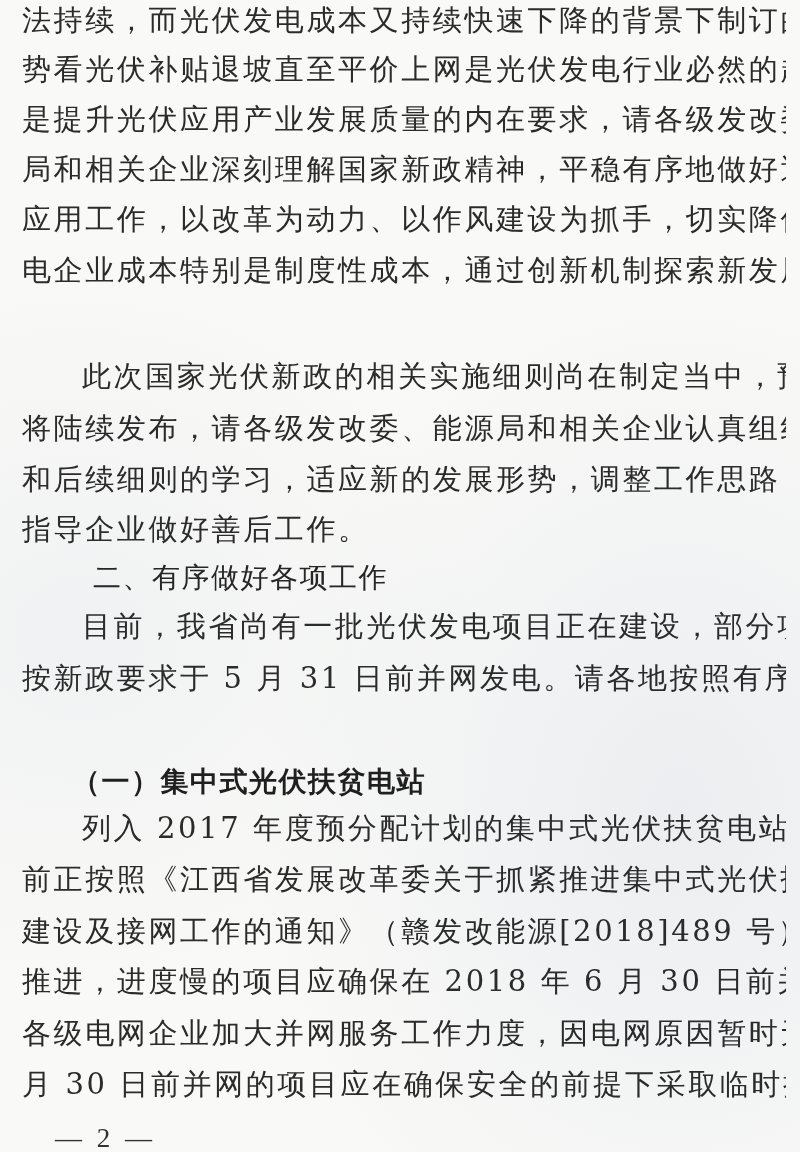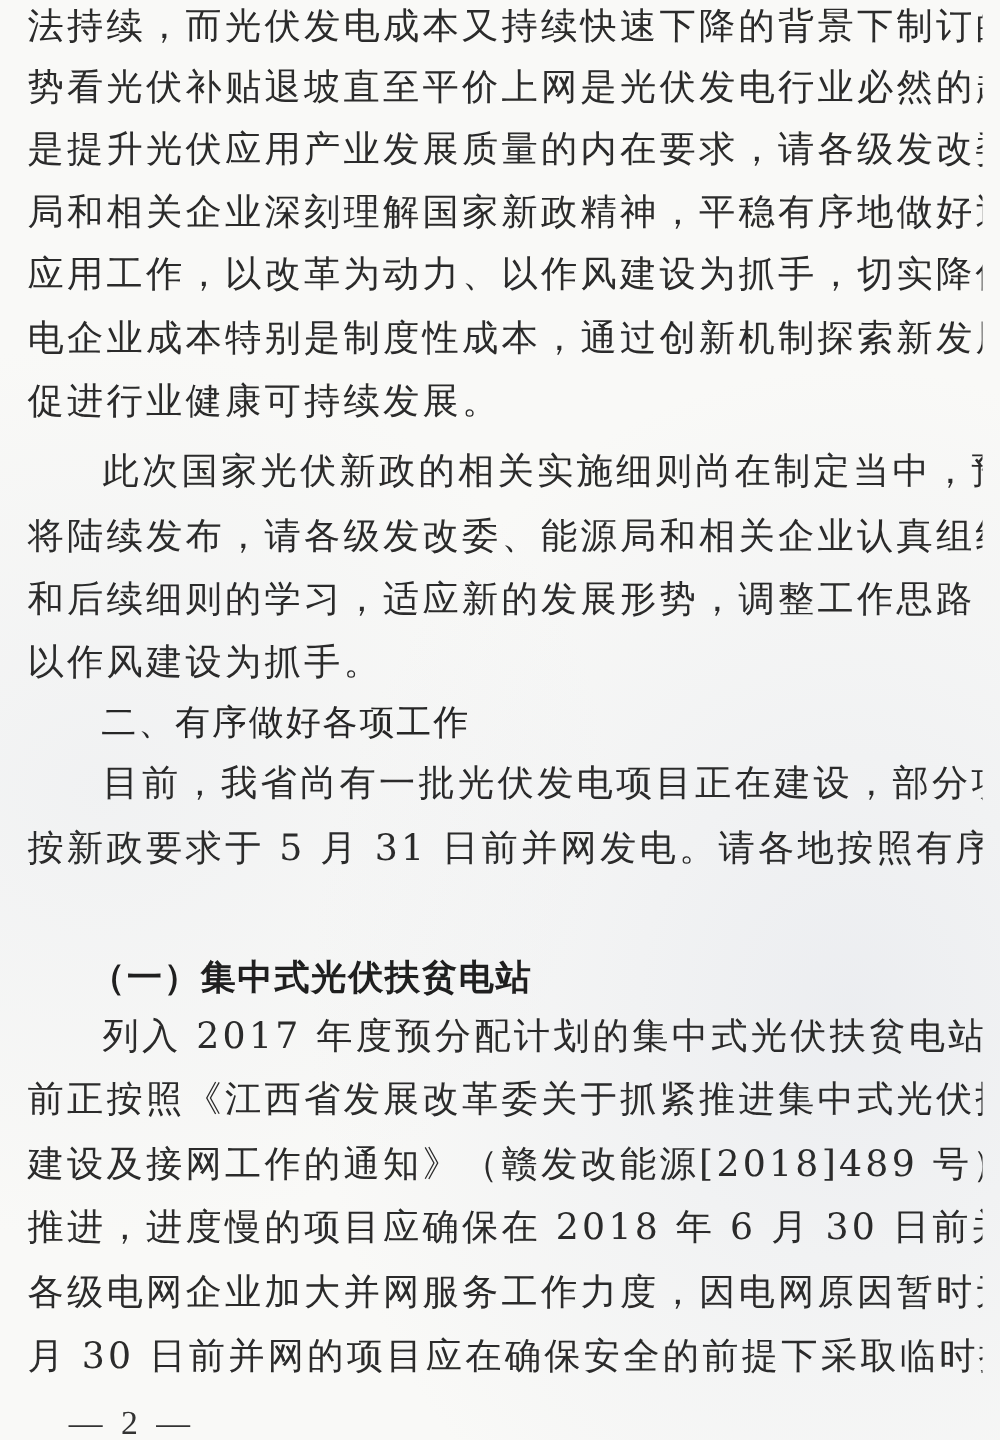--- a/index.html
+++ b/index.html
@@ -67,28 +67,27 @@
 <body>
 
 <div class="page">
 
   <div class="line" style="top:0px;">法持续，而光伏发电成本又持续快速下降的背景下制订的，从趋</div>
   <div class="line" style="top:49px;">势看光伏补贴退坡直至平价上网是光伏发电行业必然的趋势，也</div>
   <div class="line" style="top:99px;">是提升光伏应用产业发展质量的内在要求，请各级发改委、能源</div>
   <div class="line" style="top:149px;">局和相关企业深刻理解国家新政精神，平稳有序地做好近期光伏</div>
   <div class="line" style="top:199px;">应用工作，以改革为动力、以作风建设为抓手，切实降低光伏发</div>
   <div class="line" style="top:250px;">电企业成本特别是制度性成本，通过创新机制探索新发展模式，</div>
-  <div class="line" style="top:300px;">促进行业健康可持续发展。</div>
 
   <div class="line indent" style="top:356px;">此次国家光伏新政的相关实施细则尚在制定当中，预计近期</div>
   <div class="line" style="top:408px;">将陆续发布，请各级发改委、能源局和相关企业认真组织对新政</div>
   <div class="line" style="top:459px;">和后续细则的学习，适应新的发展形势，调整工作思路，按新要</div>
-  <div class="line" style="top:509px;">以作风建设为抓手。</div>
+  <div class="line" style="top:509px;">指导企业做好善后工作。</div>
 
-  <div class="line indent heading" style="top:558px; left:81px;">二、有序做好各项工作</div>
+  <div class="line indent heading" style="top:558px; left:93px;">二、有序做好各项工作</div>
 
   <div class="line indent" style="top:606px;">目前，我省尚有一批光伏发电项目正在建设，部分项目无法</div>
   <div class="line" style="top:658px;">按新政要求于 5 月 31 日前并网发电。请各地按照有序、分类的</div>
 
   <div class="line subheading" style="top:762px;">（一）集中式光伏扶贫电站</div>
 
   <div class="line indent" style="top:808px;">列入 2017 年度预分配计划的集中式光伏扶贫电站项目，目</div>
   <div class="line" style="top:859px;">前正按照《江西省发展改革委关于抓紧推进集中式光伏扶贫电站</div>
   <div class="line" style="top:911px;">建设及接网工作的通知》（赣发改能源[2018]489 号）要求抓紧</div>
   <div class="line" style="top:961px;">推进，进度慢的项目应确保在 2018 年 6 月 30 日前并网发电。请</div>

